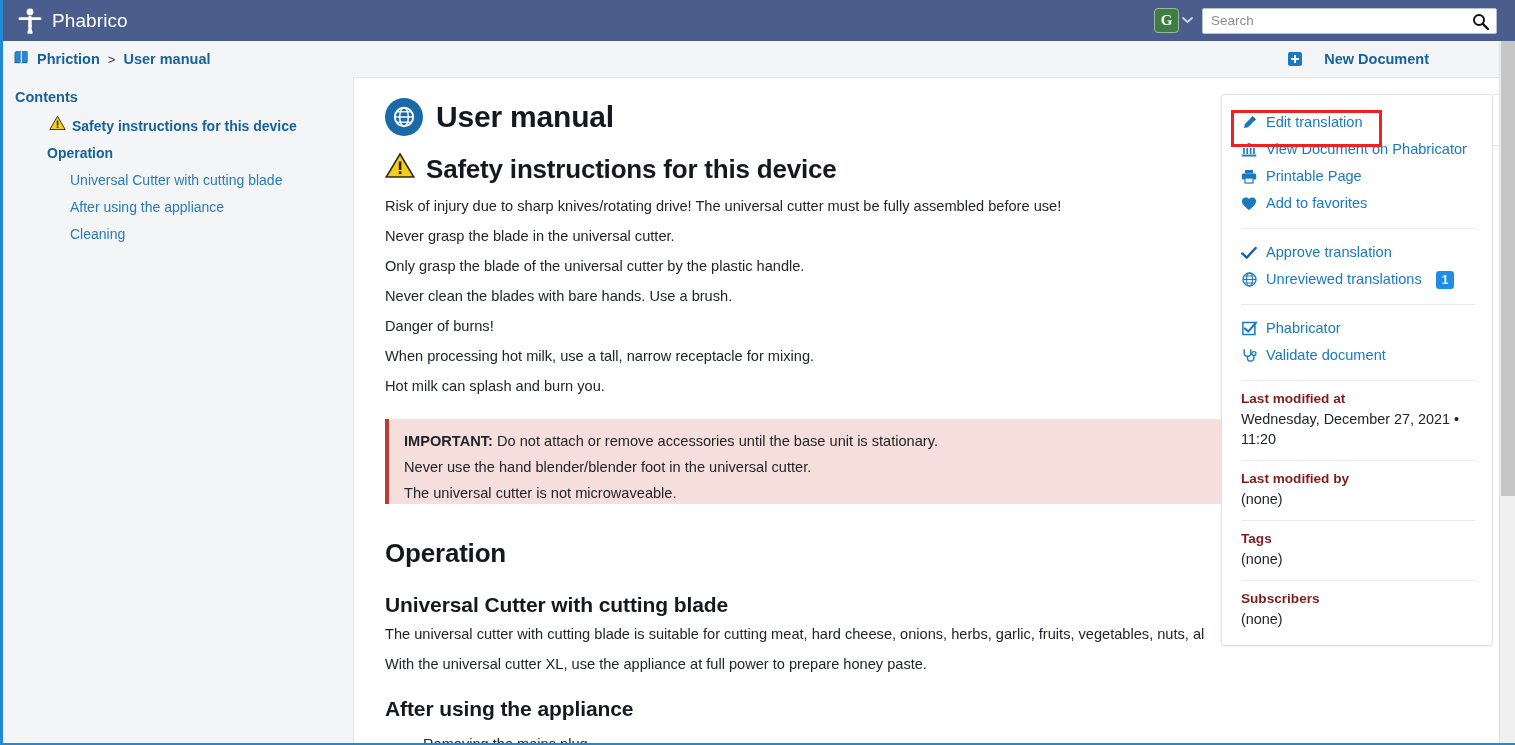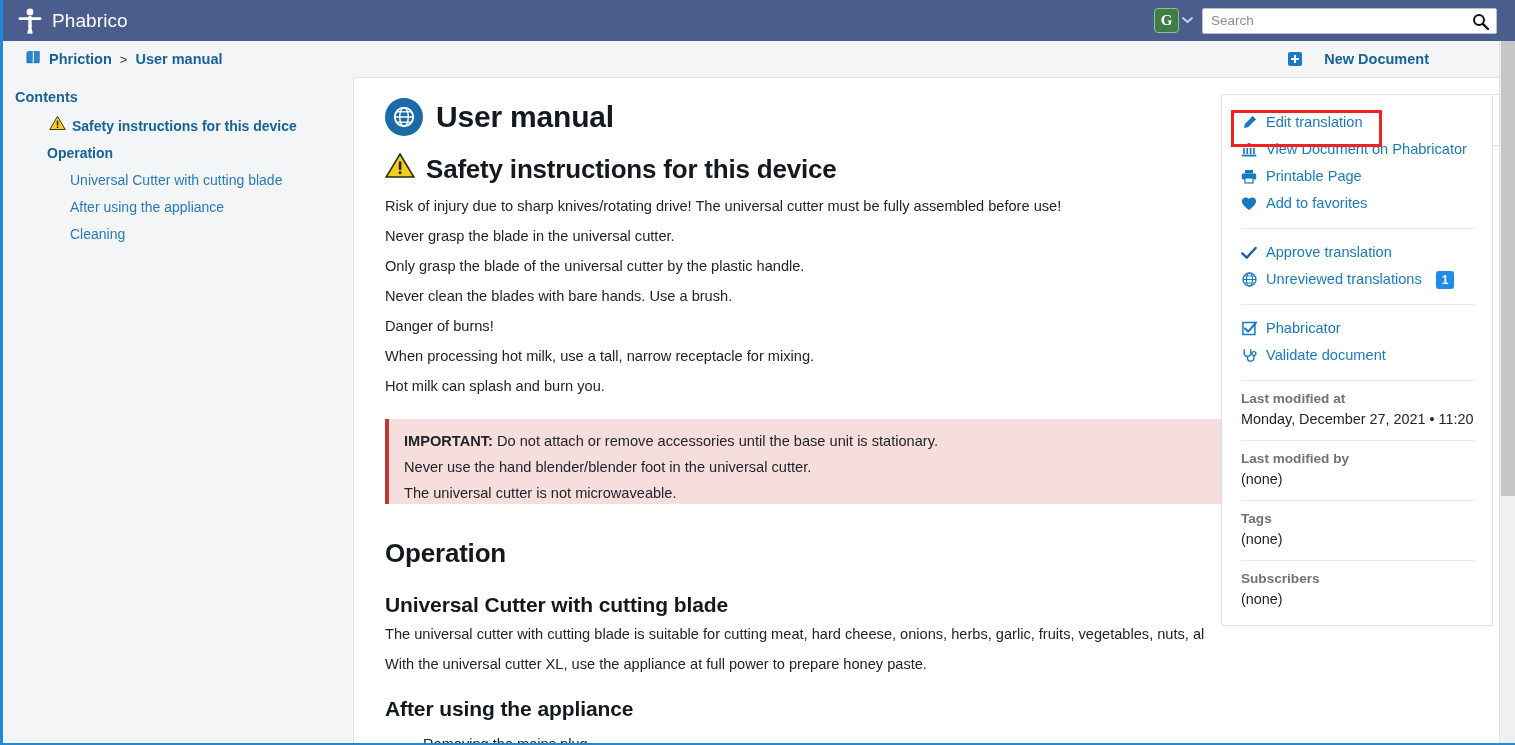--- a/index.html
+++ b/index.html
@@ -57,21 +57,21 @@
     font-family: "Liberation Sans", sans-serif;
     font-size: 13.5px; color: #222;
   }
   .searchwrap input::placeholder { color: #8d8d8d; }
   .search-ico { position: absolute; right: 7px; top: 4px; }
 
   
   .crumbrow {
     position: absolute; top: 41px; left: 0;
     width: 1512px; height: 36px;
-    display: flex; align-items: center; padding-left: 12px;
+    display: flex; align-items: center;
   }
   .crumb { display: flex; align-items: center; gap: 7px; padding-left: 10px; }
   .crumb a, .crumb span.link {
     color: #17629b; font-size: 14.5px; font-weight: 700; text-decoration: none;
   }
   .crumb .sep { color: #3a3a3a; font-size: 13px; font-weight: 400; margin: 0 1px; }
   .newdoc {
     margin-left: auto; margin-right: 86px;
     display: flex; align-items: center; gap: 22px;
     color: #17629b; font-size: 14.5px; font-weight: 700; cursor: pointer;
@@ -166,21 +166,21 @@
     color: #1a7ac0; font-size: 14.6px; line-height: 27px;
     cursor: pointer; white-space: nowrap;
   }
   .act .ico { width: 16px; display: inline-flex; justify-content: center; flex: 0 0 16px; }
   .divider { height: 1px; background: #e6e8ec; margin: 11px 0 10px 0; }
   .badge {
     background: #1f8ce8; color: #fff; font-size: 12px; font-weight: 700;
     border-radius: 3px; padding: 1px 6px; margin-left: 5px; line-height: 16px;
   }
   .fld-label {
-    color: #737373; font-size: 13.6px; font-weight: 700; margin-top: 4px;
+    color: #7f1d1d; font-size: 13.6px; font-weight: 700; margin-top: 4px;
   }
   .fld-value {
     color: #20242b; font-size: 14.4px; line-height: 20px; margin-top: 3px;
   }
   .collapse-tab {
     position: absolute; right: 22px; top: 94px;
     width: 46px; height: 52px;
     background: #ffffff; border: 1px solid #dfe1e6; border-left: none;
     border-radius: 0 3px 3px 0;
     display: flex; align-items: center; justify-content: center;
@@ -459,21 +459,21 @@
           <path d="M5.5 8.3v1.6a3.2 3.2 0 006.4 0V7.6" fill="none" stroke="#1a7ac0" stroke-width="1.4"></path>
           <circle cx="11.9" cy="5.6" r="2" fill="none" stroke="#1a7ac0" stroke-width="1.4"></circle>
         </svg>
       </span>
       <span>Validate document</span>
     </div>
 
     <div class="divider"></div>
 
     <div class="fld-label">Last modified at</div>
-    <div class="fld-value">Monday, December 27, 2021 • 11:20</div>
+    <div class="fld-value">Wednesday, December 27, 2021 • 11:20</div>
 
     <div class="divider"></div>
 
     <div class="fld-label">Last modified by</div>
     <div class="fld-value">(none)</div>
 
     <div class="divider"></div>
 
     <div class="fld-label">Tags</div>
     <div class="fld-value">(none)</div>

